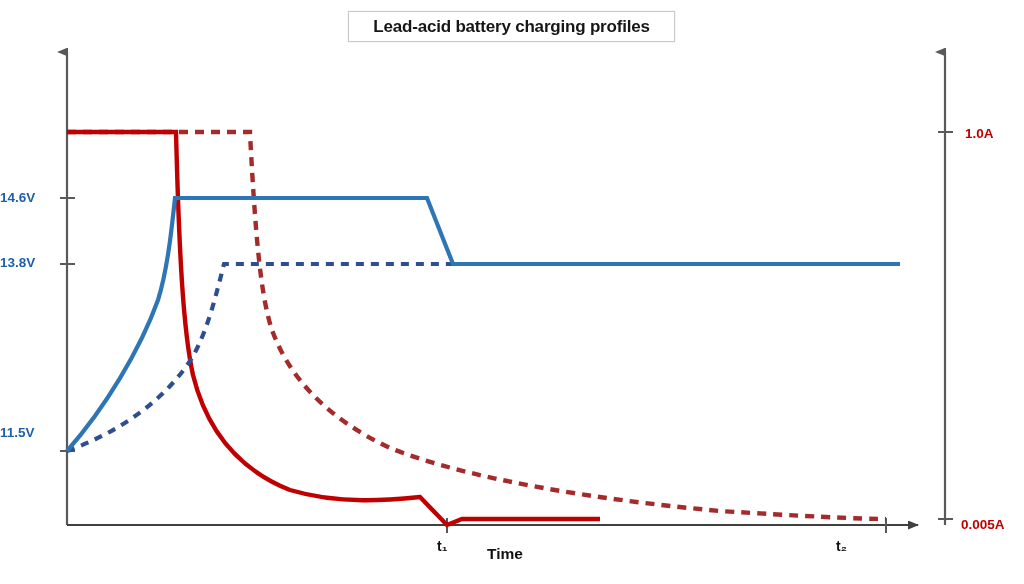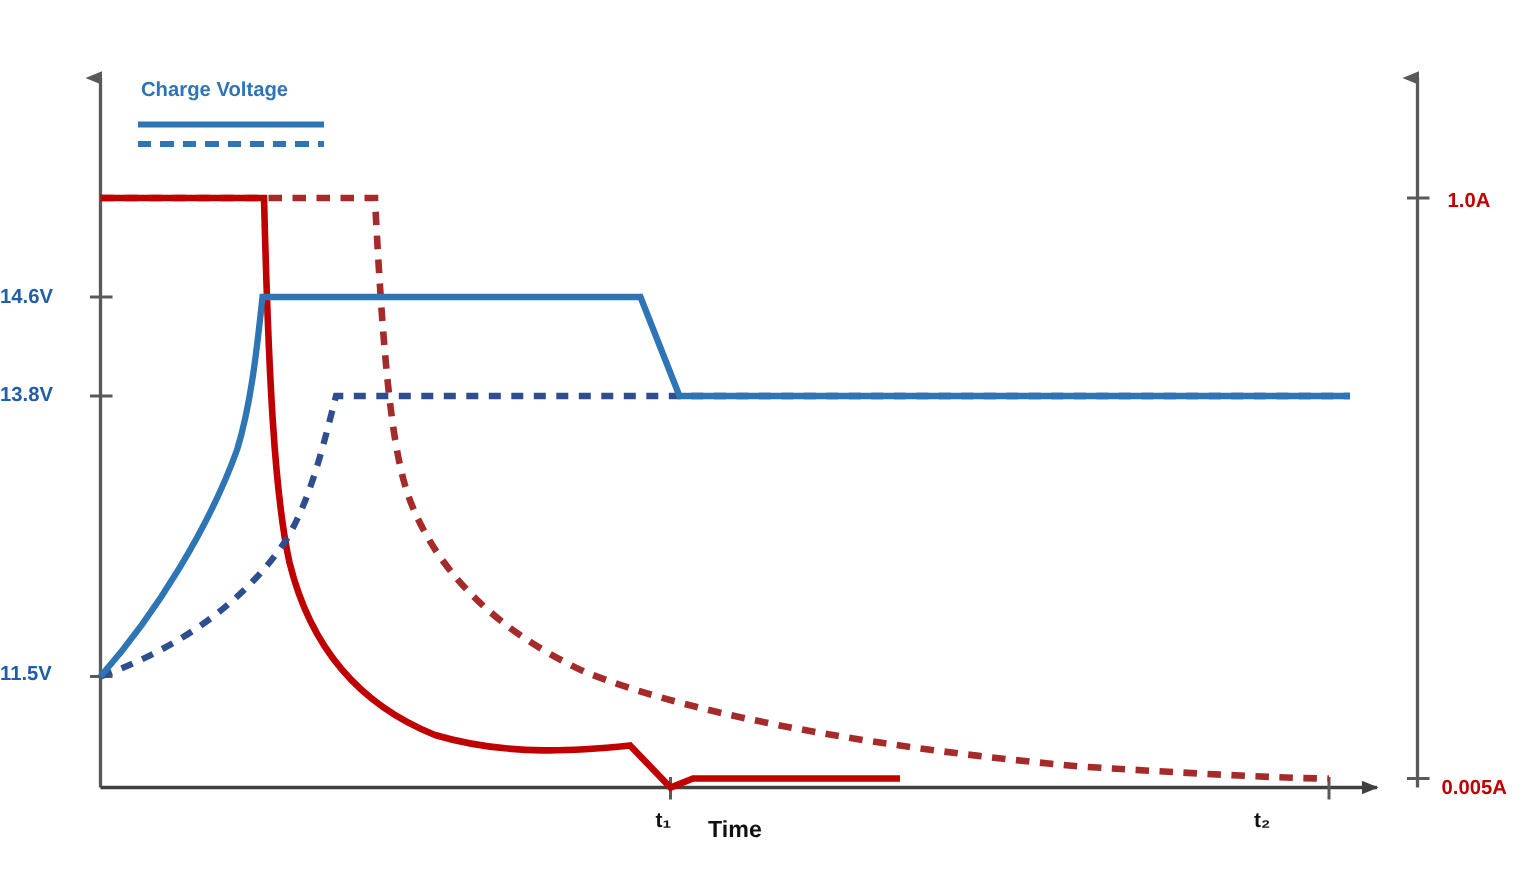--- a/index.html
+++ b/index.html
@@ -52,38 +52,36 @@
   .v-label{color:#1F5FA9;text-align:left;}
   .a-label{color:#C00000;text-align:left;}
   .t-label{color:#111111;font-size:14px;}
   .time-label{color:#111111;font-size:15.5px;font-weight:bold;}
 </style>
 </head>
 <body>
 
 <div id="chart-root">
 
+  <div class="title-box">
+    <span class="title-text">Lead-acid battery charging profiles</span>
+  </div>
 
-  <div class="legend legend-left">
-    <div class="legend-label">Charge Voltage</div>
-    <div class="legend-solid"></div>
-    <div class="legend-dash"></div>
-  </div>
 
 
   <div class="axis-label v-label" style="left:0px;top:190px;width:58px;">14.6V</div>
   <div class="axis-label v-label" style="left:0px;top:255px;width:58px;">13.8V</div>
-  <div class="axis-label v-label" style="left:0px;top:441px;width:58px;">11.5V</div>
+  <div class="axis-label v-label" style="left:0px;top:425px;width:58px;">11.5V</div>
 
   <div class="axis-label a-label" style="left:965px;top:126px;">1.0A</div>
   <div class="axis-label a-label" style="left:961px;top:517px;">0.005A</div>
 
   <div class="axis-label t-label" style="left:437px;top:538px;">t₁</div>
   <div class="axis-label t-label" style="left:836px;top:538px;">t₂</div>
-  <div class="axis-label time-label" style="left:472px;top:545px;">Time</div>
+  <div class="axis-label time-label" style="left:487px;top:545px;">Time</div>
 
   <svg id="plot" viewBox="0 0 1024 584" xmlns="http://www.w3.org/2000/svg">
     <defs>
       <marker id="arrU" markerWidth="9" markerHeight="11" refX="4.5" refY="10" orient="auto" markerUnits="userSpaceOnUse">
         <path d="M4.5 0 L9 11 L0 11 Z" fill="#595959"></path>
       </marker>
       <marker id="arrR" markerWidth="11" markerHeight="9" refX="10" refY="4.5" orient="auto" markerUnits="userSpaceOnUse">
         <path d="M11 4.5 L0 9 L0 0 Z" fill="#404040"></path>
       </marker>
     </defs>

